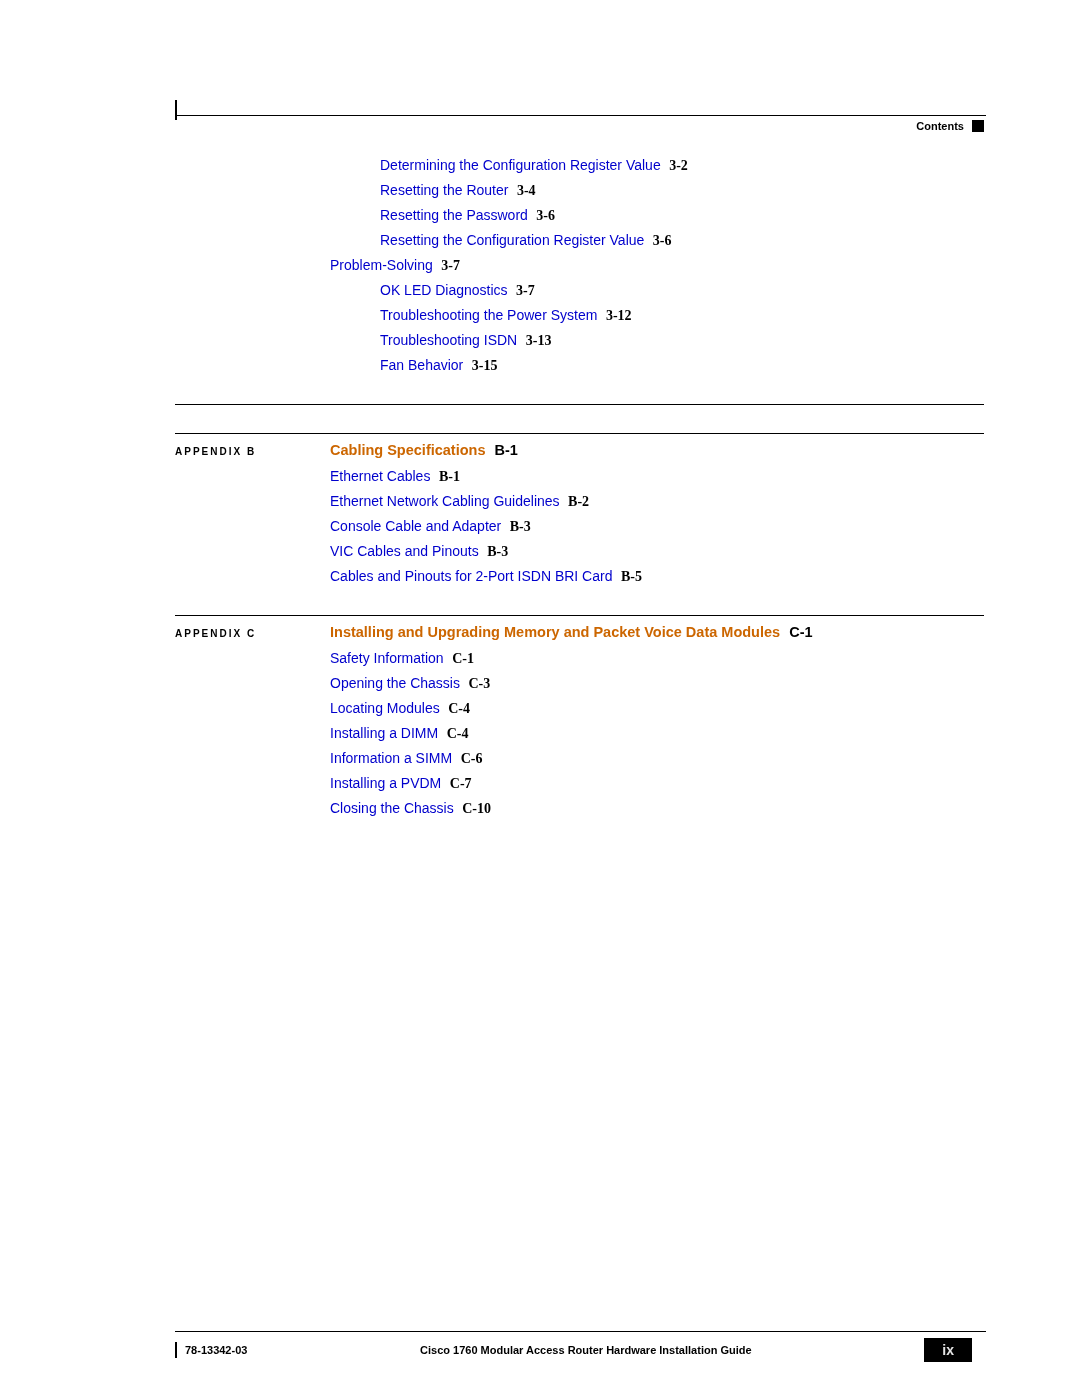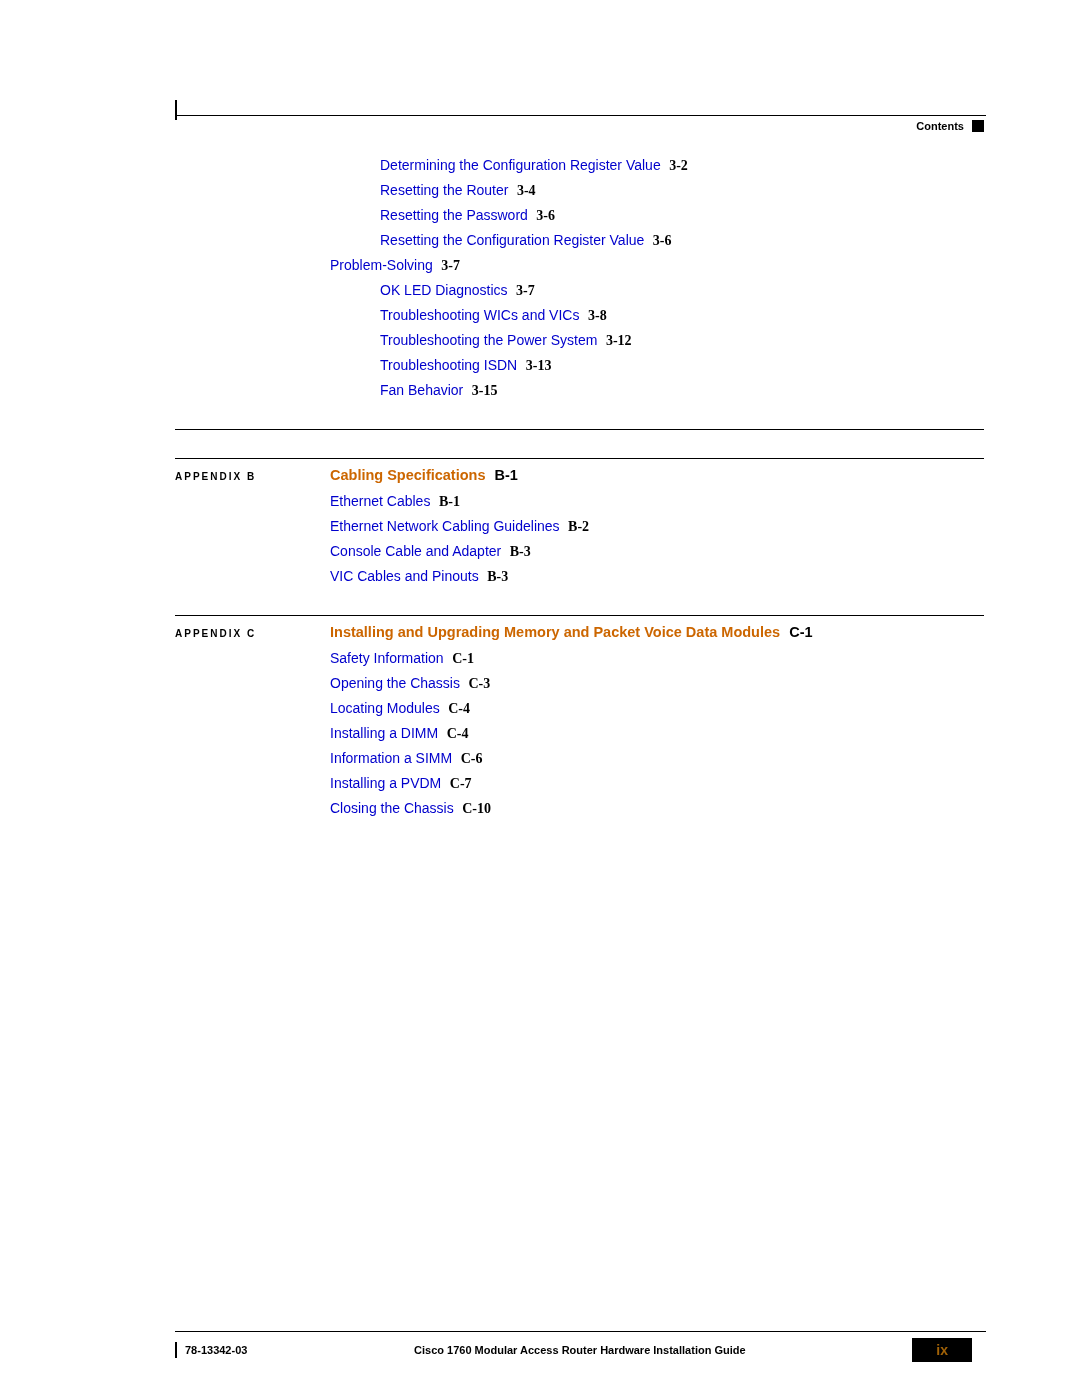--- a/index.html
+++ b/index.html
@@ -202,24 +202,24 @@
     .footer-center {
       font-size: 11px;
       font-weight: bold;
       color: #000000;
       text-align: center;
       flex: 1;
     }
 
     .footer-right {
       background: #000000;
-      color: #a16207;
+      color: #e5e5e5;
       font-weight: bold;
       font-size: 14px;
-      padding: 4px 24px;
+      padding: 4px 18px;
       min-width: 40px;
       text-align: center;
     }
   </style>
 </head>
 <body>
 
 <div class="page-container">
 
   <div class="top-rule-left-bar"></div>
@@ -255,24 +255,20 @@
       <div class="toc-entry indent-1">
         <a class="toc-link">Problem-Solving</a>
         <span class="toc-page">&nbsp;3-7</span>
       </div>
     </div>
 
     <div class="toc-section">
       <div class="toc-entry indent-2">
         <a class="toc-link">OK LED Diagnostics</a>
         <span class="toc-page">&nbsp;3-7</span>
-      </div>
-      <div class="toc-entry indent-2">
-        <a class="toc-link">Troubleshooting WICs and VICs</a>
-        <span class="toc-page">&nbsp;3-8</span>
       </div>
       <div class="toc-entry indent-2">
         <a class="toc-link">Troubleshooting the Power System</a>
         <span class="toc-page">&nbsp;3-12</span>
       </div>
       <div class="toc-entry indent-2">
         <a class="toc-link">Troubleshooting ISDN</a>
         <span class="toc-page">&nbsp;3-13</span>
       </div>
       <div class="toc-entry indent-2">
@@ -304,20 +300,24 @@
           <span class="toc-page">&nbsp;B-2</span>
         </div>
         <div class="toc-entry">
           <a class="toc-link">Console Cable and Adapter</a>
           <span class="toc-page">&nbsp;B-3</span>
         </div>
         <div class="toc-entry">
           <a class="toc-link">VIC Cables and Pinouts</a>
           <span class="toc-page">&nbsp;B-3</span>
         </div>
+        <div class="toc-entry">
+          <a class="toc-link">Cables and Pinouts for 2-Port ISDN BRI Card</a>
+          <span class="toc-page">&nbsp;B-5</span>
+        </div>
       </div>
     </div>
 
     <div class="appendix-block">
       <hr class="section-divider">
       <div class="appendix-row">
         <span class="appendix-label">APPENDIX C</span>
         <a class="appendix-title-link">
           <span>Installing and Upgrading Memory and Packet Voice Data Modules</span>
         </a>

